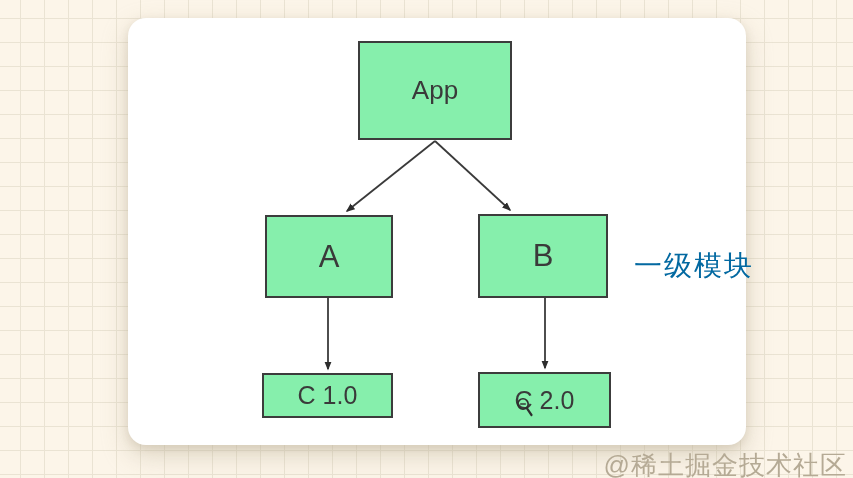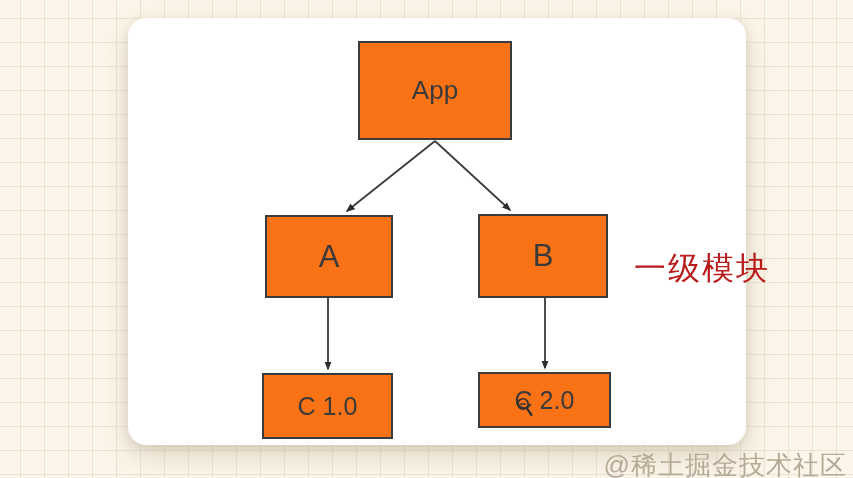--- a/index.html
+++ b/index.html
@@ -35,38 +35,38 @@
   .edges-svg {
     position: absolute;
     left: 0; top: 0;
     width: 618px;
     height: 427px;
     pointer-events: none;
   }
 
   .node {
     position: absolute;
-    background: #f97316;
+    background: #86efac;
     border: 2px solid #3c3c3c;
     display: flex;
     align-items: center;
     justify-content: center;
     color: #3a3a3a;
   }
 
   .node-app { left: 230px; top: 23px;  width: 154px; height: 99px; font-size: 26px; }
   .node-a   { left: 137px; top: 197px; width: 128px; height: 83px; font-size: 31px; }
   .node-b   { left: 350px; top: 196px; width: 130px; height: 84px; font-size: 31px; }
-  .node-c1  { left: 134px; top: 355px; width: 131px; height: 66px; font-size: 25px; }
+  .node-c1  { left: 134px; top: 355px; width: 131px; height: 45px; font-size: 25px; }
   .node-c2  { left: 350px; top: 354px; width: 133px; height: 56px; font-size: 25px; }
 
   .side-label {
     position: absolute;
-    color: #b91c1c;
-    font-size: 32px;
+    color: #0369a1;
+    font-size: 28px;
     letter-spacing: 2px;
     white-space: nowrap;
   }
   .side-label-1 { left: 506px; top: 229px; }
   .side-label-2 { left: 511px; top: 373px; }
 
   .cursor-magnifier {
     position: absolute;
     left: 388px;
     top: 378px;

